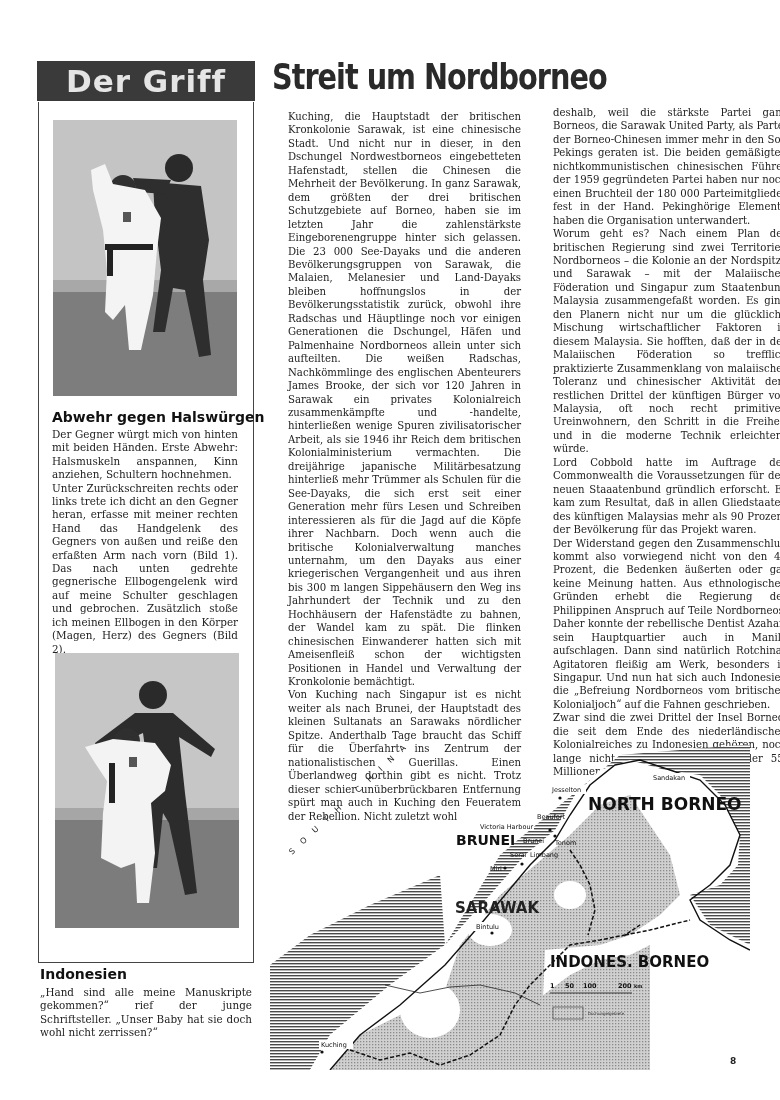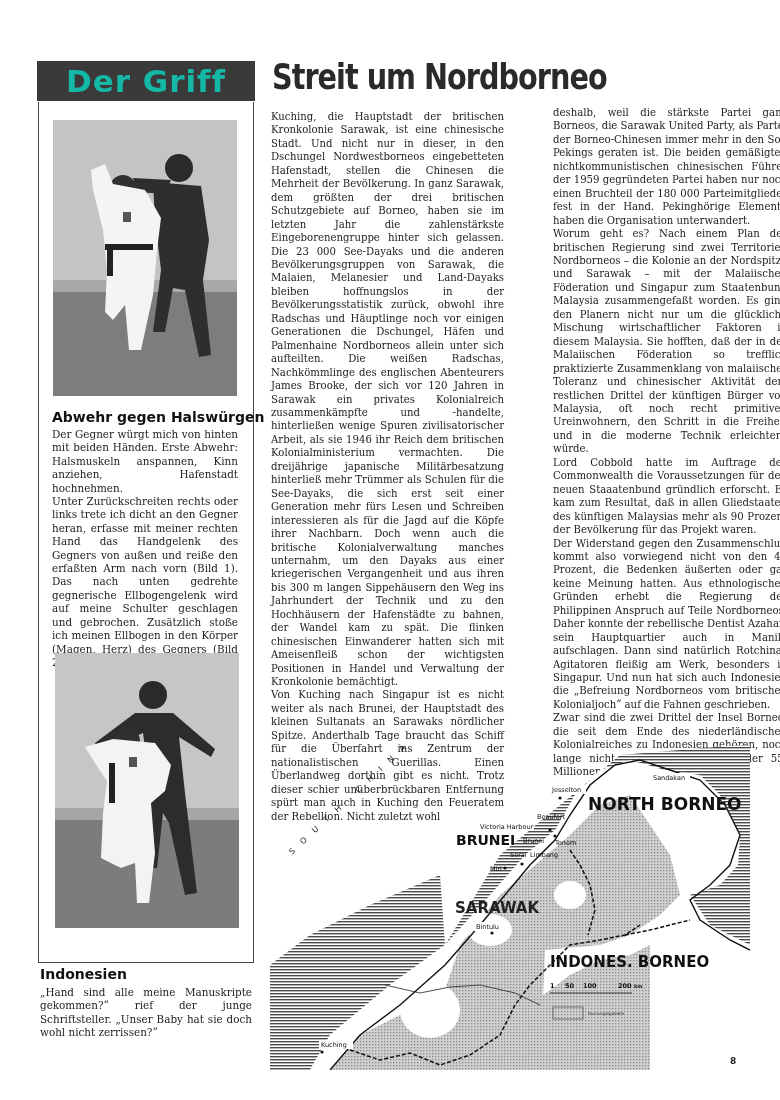--- a/index.html
+++ b/index.html
@@ -1,30 +1,30 @@
 <!DOCTYPE html>
 <html><head>
 <meta charset="utf-8">
 <style>
   html, body { margin: 0; padding: 0; background: #ffffff; }
   body { width: 780px; height: 1100px; position: relative; overflow: hidden; font-family: "DejaVu Serif", serif; color: #1b1b1b; }
   .sidebar-box { position: absolute; left: 38px; top: 102px; width: 214px; height: 860px; border-left: 1.5px solid #444; border-right: 1.5px solid #444; border-bottom: 1.5px solid #444; }
-  .griff-banner { position: absolute; left: 37px; top: 61px; width: 218px; height: 40px; background: #3a3a3a; color: #14b8a6; font-family: "DejaVu Sans", sans-serif; font-weight: bold; font-size: 31px; line-height: 40px; text-align: center; letter-spacing: 1px; }
+  .griff-banner { position: absolute; left: 37px; top: 61px; width: 218px; height: 40px; background: #3a3a3a; color: #e5e5e5; font-family: "DejaVu Sans", sans-serif; font-weight: bold; font-size: 31px; line-height: 40px; text-align: center; letter-spacing: 1px; }
   .photo { position: absolute; background: linear-gradient(#c9c9c9, #b8b8b8 60%, #8e8e8e 62%, #7f7f7f); overflow: hidden; }
   .photo1 { left: 53px; top: 120px; width: 184px; height: 276px; }
   .photo2 { left: 55px; top: 653px; width: 184px; height: 275px; }
   .photo svg { position: absolute; left: 0; top: 0; }
   .sub-head { position: absolute; font-family: "DejaVu Sans", sans-serif; font-weight: bold; font-size: 14px; color: #111; }
   .side-text { position: absolute; font-size: 10.4px; line-height: 13.4px; text-align: justify; color: #222; }
   .side-text p { margin: 0; }
   .byline { text-align: right; }
   .main-title { position: absolute; left: 272px; top: 57px; font-family: "DejaVu Sans", sans-serif; font-weight: bold; font-size: 35px; letter-spacing: -1.2px; color: #2a2a2a; transform: scaleX(0.82); transform-origin: left top; white-space: nowrap; }
   .col { position: absolute; font-size: 10.15px; line-height: 13.45px; text-align: justify; color: #222; hyphens: manual; }
   .col p { margin: 0; }
-  .col1 { left: 271px; top: 110px; width: 233px; }
+  .col1 { left: 288px; top: 110px; width: 233px; }
   .col2 { left: 509px; top: 106px; width: 234px; margin-left: 44px; }
   .map { position: absolute; left: 270px; top: 735px; width: 480px; height: 335px; }
   .page-number { position: absolute; left: 730px; top: 1056px; font-family: "DejaVu Sans", sans-serif; font-weight: bold; font-size: 9px; color: #222; }
   .map-label { font-family: "DejaVu Sans", sans-serif; }
 </style>
 </head>
 <body>
 
 <div class="griff-banner">Der Griff</div>
 <div class="sidebar-box"></div>
@@ -42,21 +42,21 @@
     <circle cx="70" cy="68" r="13" fill="#303030"></circle>
     <path d="M38 50 L52 44 L60 64 L92 70 L108 98 L104 130 L100 175 L88 230 L76 230 L72 185 L60 200 L52 192 L54 150 L50 110 L40 70 Z" fill="#f4f4f4"></path>
     <rect x="52" y="124" width="48" height="6" fill="#222"></rect>
     <rect x="54" y="128" width="6" height="28" fill="#222"></rect>
     <rect x="70" y="92" width="8" height="10" fill="#555"></rect>
   </svg>
 </div>
 
 <div class="sub-head" style="left:52px; top:409px;">Abwehr gegen Halswürgen</div>
 <div class="side-text" style="left:52px; top:428px; width:186px;">
-  <p>Der Gegner würgt mich von hinten mit beiden Händen. Erste Abwehr: Halsmuskeln anspannen, Kinn anziehen, Hafenstadt hochnehmen.</p>
+  <p>Der Gegner würgt mich von hinten mit beiden Händen. Erste Abwehr: Halsmuskeln anspannen, Kinn anziehen, Schultern hochnehmen.</p>
   <p>Unter Zurückschreiten rechts oder links trete ich dicht an den Gegner heran, erfasse mit meiner rechten Hand das Handgelenk des Gegners von außen und reiße den erfaßten Arm nach vorn (Bild 1). Das nach unten gedrehte gegnerische Ellbogengelenk wird auf meine Schulter geschlagen und gebrochen. Zusätzlich stoße ich meinen Ellbogen in den Körper (Magen, Herz) des Gegners (Bild 2).</p>
   <p class="byline">Obermstr. i. BGS Heinz Taubert</p>
 </div>
 
 <div class="photo photo2">
   <svg width="184" height="275" viewBox="0 0 184 275">
     <rect x="0" y="0" width="184" height="275" fill="#c6c6c6"></rect>
     <rect x="0" y="165" width="184" height="110" fill="#7c7c7c"></rect>
     <rect x="0" y="155" width="184" height="12" fill="#a6a6a6"></rect>
 

